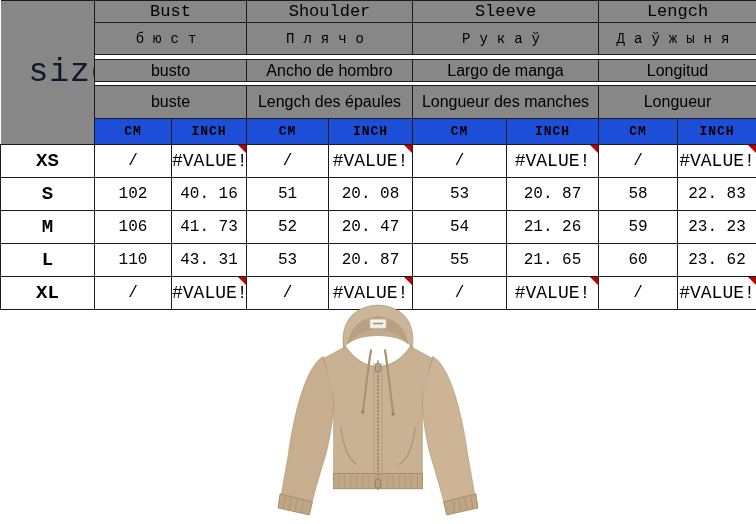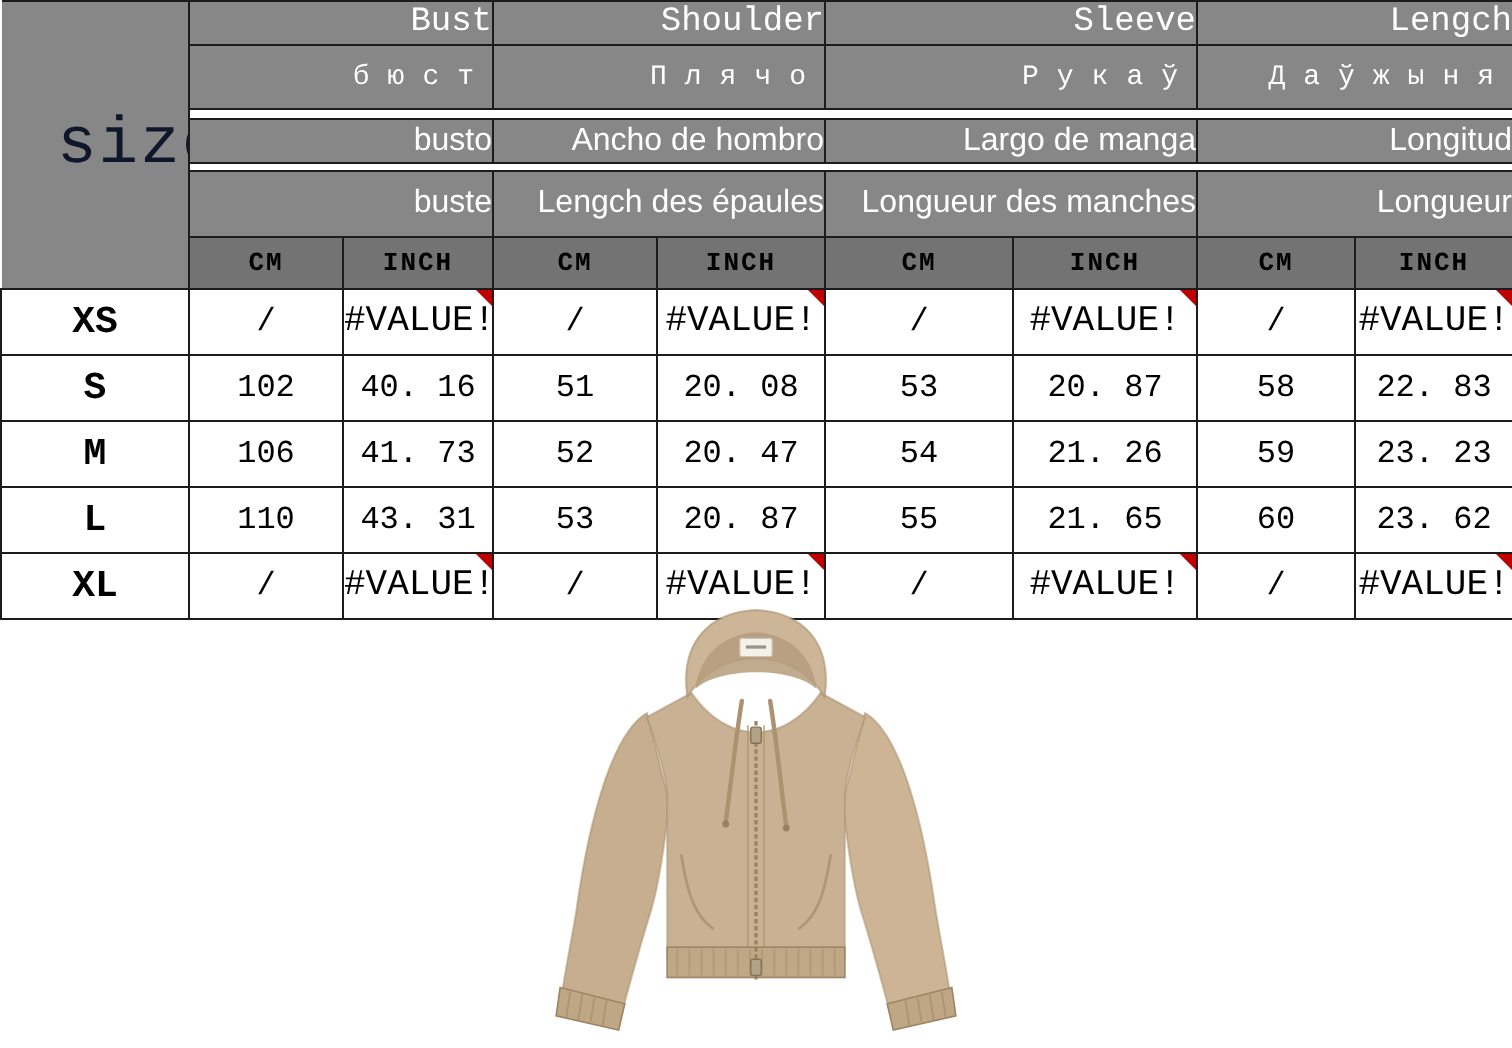--- a/index.html
+++ b/index.html
@@ -9,40 +9,39 @@
     font-family:"Liberation Sans",sans-serif;
   }
   
   table.sizechart{
     border-collapse:collapse;table-layout:fixed;
     width:756px;position:absolute;left:0;top:0;
   }
   td{padding:0;text-align:center;vertical-align:middle;overflow:hidden;white-space:nowrap;}
   
   .g{
-    background:#878787;color:#ffffff;
+    background:#878787;color:#000000;
     border:1px solid #1c1c1c;
-    text-align:right;
   }
   .size-cell{
     background:#878787;color:#0f172a;
     border:0;border-top:1px solid #1c1c1c;border-right:1px solid #1c1c1c;
     font-family:Liberation Mono, monospace;
     font-size:33px;letter-spacing:1px;padding-left:28px;
   }
   .en{font-family:"Liberation Mono","DejaVu Sans Mono",monospace;font-size:17px;}
   .ru{font-family:"Liberation Mono","DejaVu Sans Mono",monospace;font-size:14px;letter-spacing:9px;}
   .lat{font-family:"Liberation Sans",sans-serif;font-size:16px;}
   tr.h1{height:22px;} tr.h2{height:32px;} tr.h3{height:22px;} tr.h4{height:33px;}
   tr.gaprow td{height:4px;background:#ffffff;border:1px solid #1c1c1c;}
   tr.gaprow2 td{height:3px;background:#ffffff;border:1px solid #1c1c1c;}
   
   tr.unitsrow{height:26px;}
   .unit{
-    background:#737373;color:#000000;border:1px solid #1c1c1c;
+    background:#1d4ed8;color:#000000;border:1px solid #1c1c1c;
     font-family:"Liberation Mono","DejaVu Sans Mono",monospace;
     font-size:13px;font-weight:bold;letter-spacing:1px;
   }
   
   tbody tr{height:33px;}
   tbody td{
     background:#ffffff;color:#000000;border:1px solid #1c1c1c;
     font-family:"Liberation Mono","DejaVu Sans Mono",monospace;
     font-size:16px;position:relative;
   }

